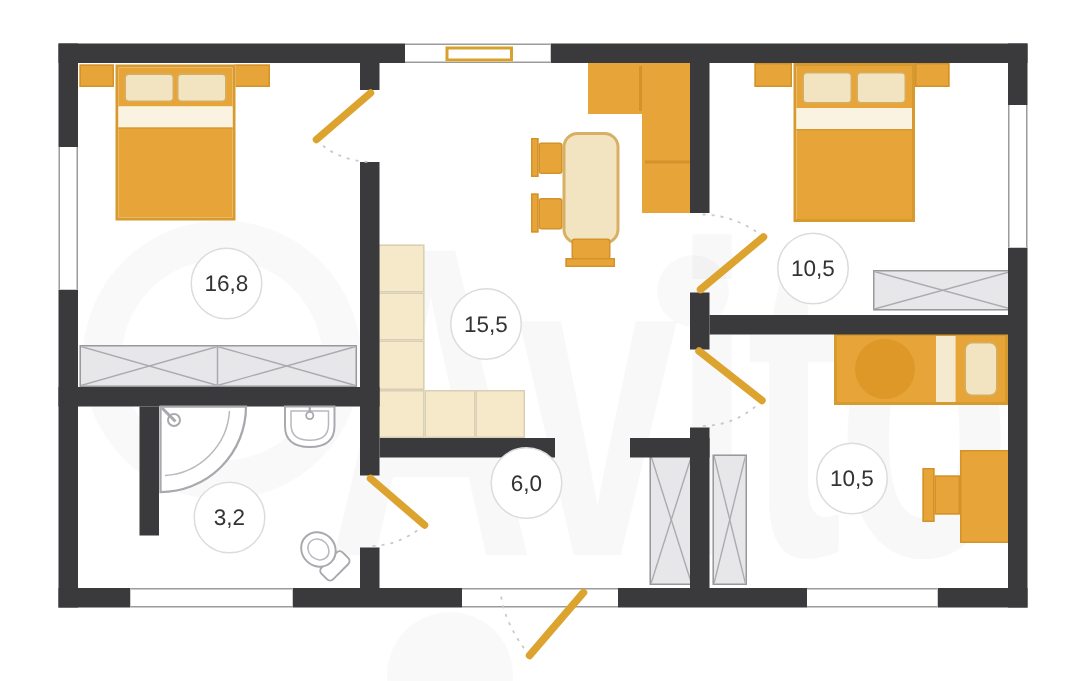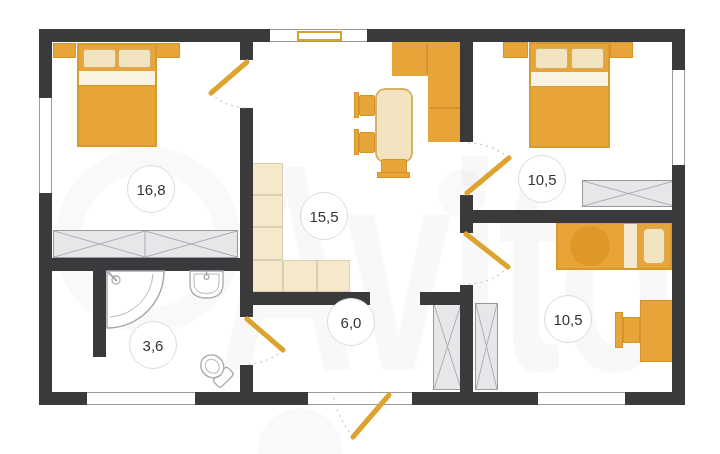--- a/index.html
+++ b/index.html
@@ -206,17 +206,17 @@
 
     <g>
       <path d="M353,437 Q337,417 334,397" fill="none" stroke="#c9c9c9" stroke-width="1.2" stroke-dasharray="2,4"></path>
       <line x1="389" y1="395" x2="353" y2="437" stroke="#dca42f" stroke-width="5" stroke-linecap="round"></line>
     </g>
   </svg>
 
   <div class="label" style="left:127px;top:165px;">16,8</div>
   <div class="label" style="left:300px;top:192px;">15,5</div>
   <div class="label" style="left:518px;top:155px;">10,5</div>
-  <div class="label" style="left:129px;top:321px;">3,6</div>
+  <div class="label" style="left:129px;top:321px;">3,2</div>
   <div class="label" style="left:327px;top:298px;">6,0</div>
   <div class="label" style="left:544px;top:295px;">10,5</div>
 
 </div>
 
 </body></html>

